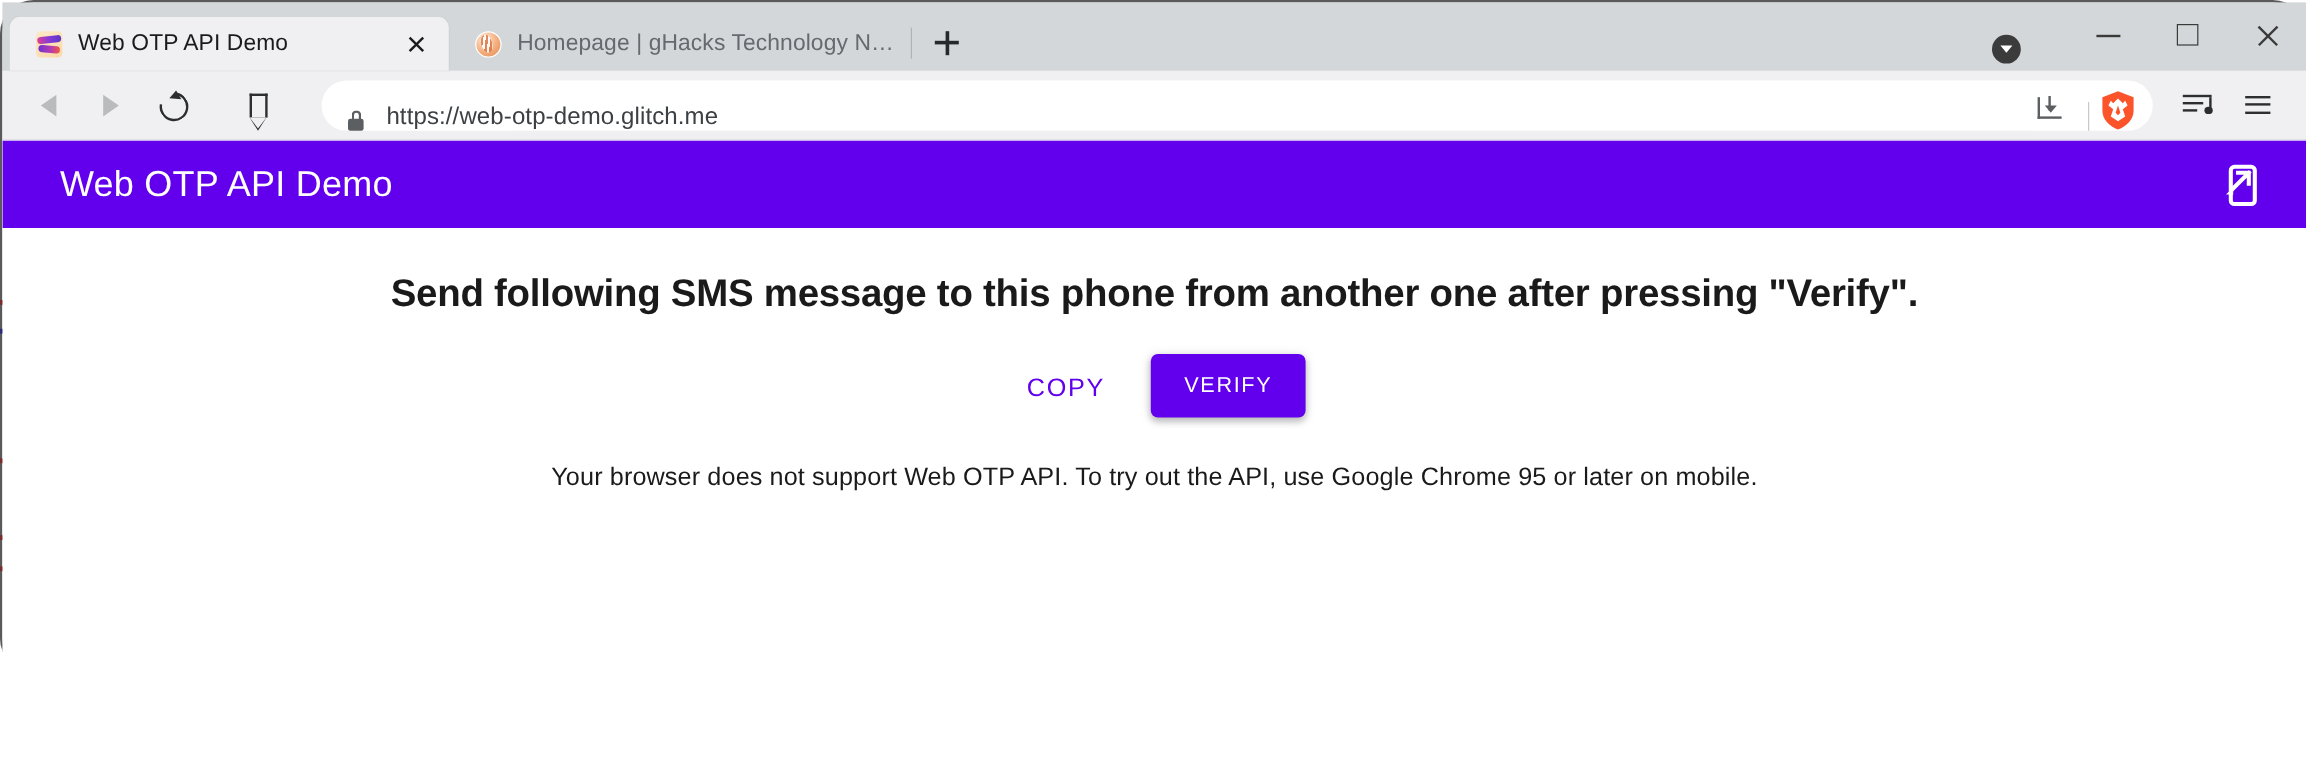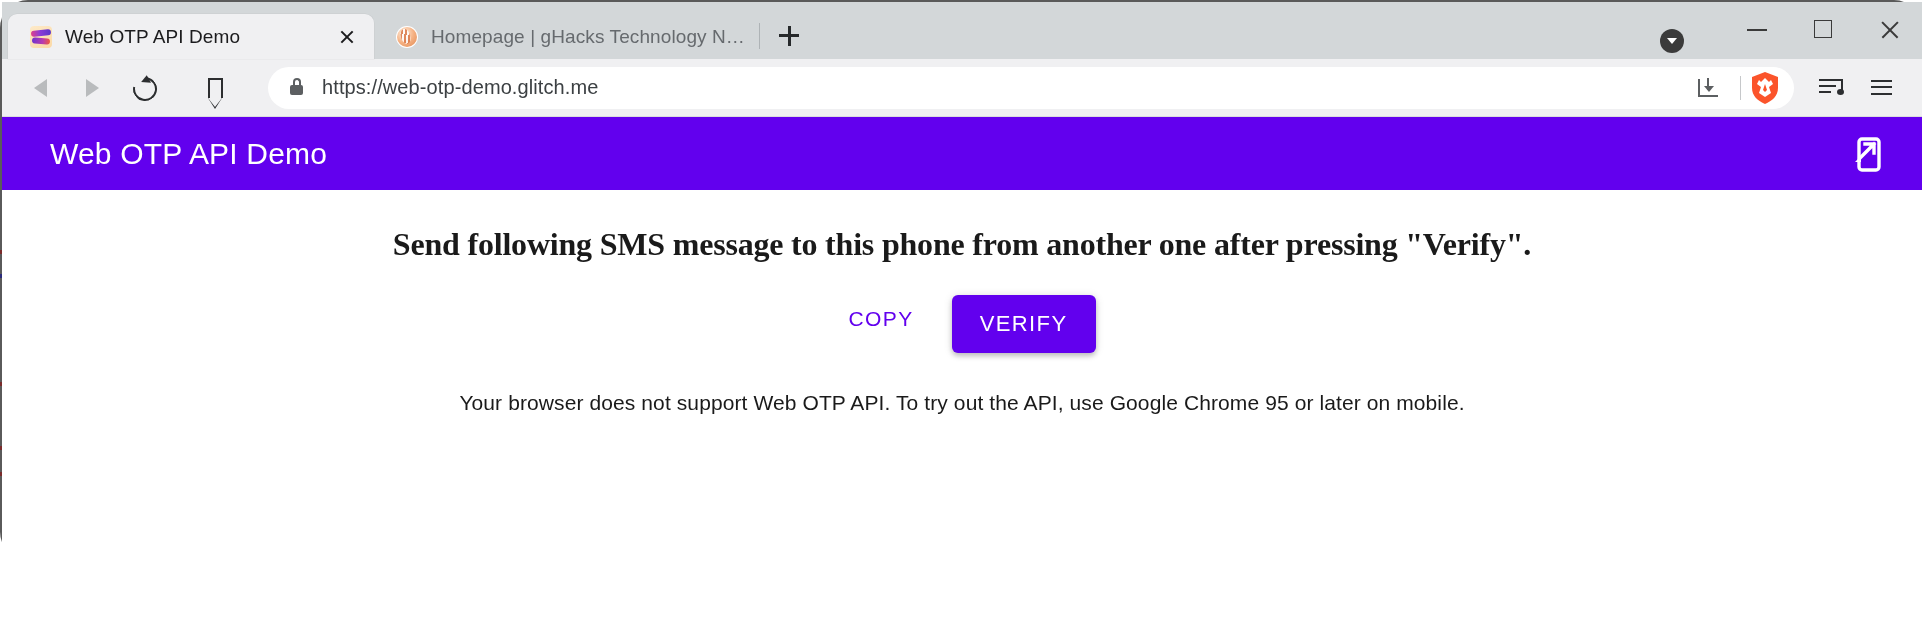--- a/index.html
+++ b/index.html
@@ -282,21 +282,21 @@
     border-top: 11px solid #2c2e30;
   }
   .nav-gap { width: 22px; flex: none; }
 
   .omnibox {
     flex: 1;
     height: 42px;
     background: #ffffff;
     border-radius: 22px;
     display: flex;
-    align-items: center;
+    align-items: flex-end;
     padding: 0 8px 0 22px;
     box-sizing: border-box;
     margin-right: 14px;
   }
   .lock {
     width: 13px; height: 10px;
     background: #5c5f61;
     border-radius: 2px;
     position: relative;
     flex: none;
@@ -449,21 +449,20 @@
   .page-body {
     padding-top: 36px;
     text-align: center;
   }
   .page-heading {
     font-size: 32px;
     font-weight: bold;
     color: #1a1a1a;
     margin: 0;
     letter-spacing: -.2px;
-    font-family: Liberation Serif, serif;
   }
   .otp-box {
     width: 388px;
     height: 102px;
     margin: 48px auto 0;
     border: 1.5px solid #3a3a3a;
     box-sizing: border-box;
     text-align: left;
     padding: 14px 12px 0 14px;
     font-family: "DejaVu Sans Mono", "Liberation Mono", monospace;
@@ -472,38 +471,38 @@
     color: #1a1a1a;
     white-space: pre;
     overflow: hidden;
     background: #ffffff;
     resize: none;
   }
   .btn-row {
     margin-top: 32px;
     display: flex;
     justify-content: center;
-    align-items: flex-start;
+    align-items: flex-end;
     gap: 18px;
   }
   .btn-text {
     background: none;
     border: none;
     color: #6200ee;
     font-size: 21px;
     letter-spacing: 1.4px;
     padding: 12px 20px;
     font-family: "Liberation Sans", sans-serif;
     border-radius: 4px;
   }
   .btn-filled {
     background: #6200ee;
     border: none;
     color: #ffffff;
-    font-size: 22px;
+    font-size: 18px;
     letter-spacing: 1.4px;
     padding: 16px 28px;
     border-radius: 6px;
     font-family: "Liberation Sans", sans-serif;
     box-shadow: 0 3px 5px rgba(0,0,0,.20), 0 1px 10px rgba(0,0,0,.12);
   }
   .page-footer {
     margin-top: 38px;
     font-size: 21px;
     color: #1a1a1a;

